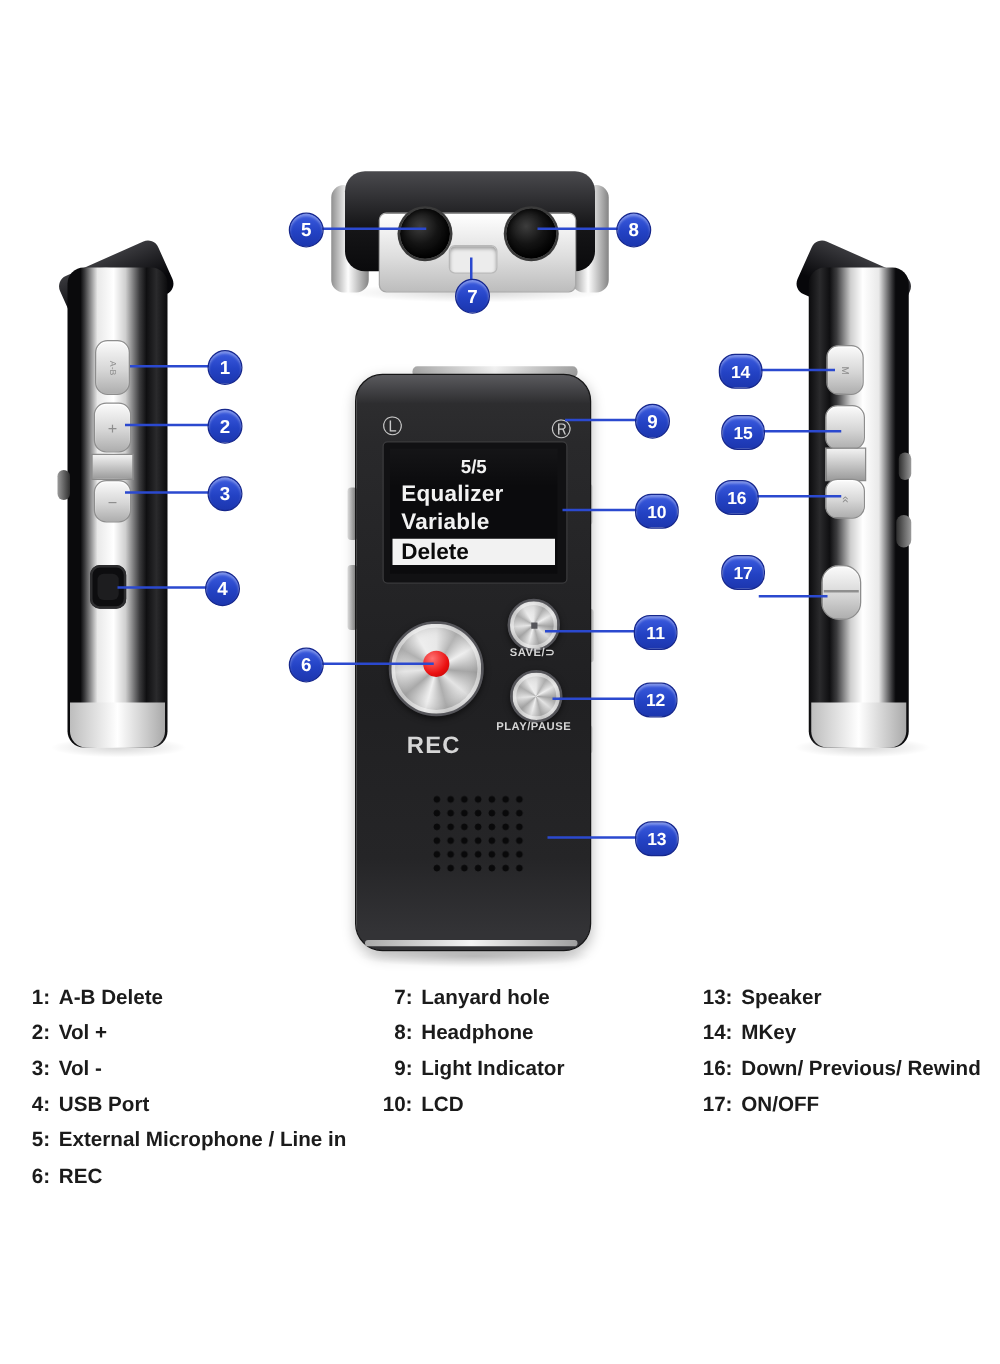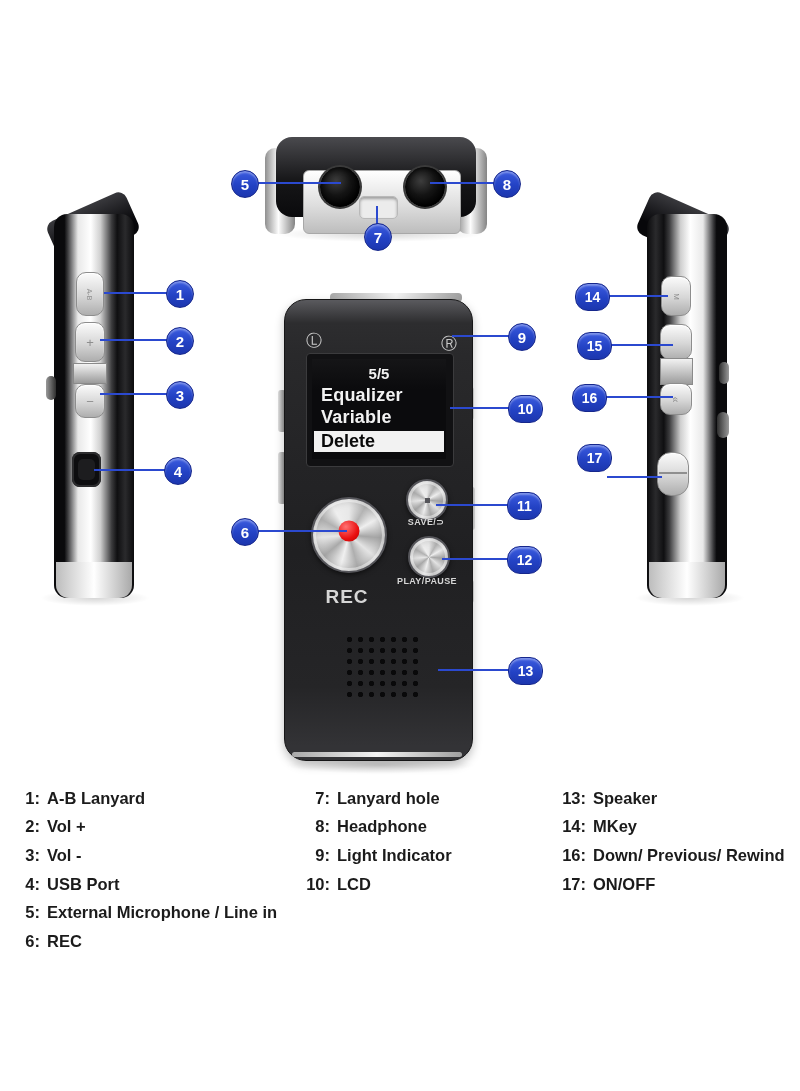--- a/index.html
+++ b/index.html
@@ -210,21 +210,21 @@
   <div class="callout wide" style="left:507px;top:546px;">12</div>
   <div class="callout wide" style="left:508px;top:657px;">13</div>
   <div class="callout wide" style="left:575px;top:283px;">14</div>
   <div class="callout wide" style="left:577px;top:332px;">15</div>
   <div class="callout wide" style="left:572px;top:384px;">16</div>
   <div class="callout wide" style="left:577px;top:444px;">17</div>
 
   <div class="legend-col col1" style="left:24px;">
     <div class="legend-row">
         <span class="lnum">1:</span>
-        <span>A-B Lanyard</span>
+        <span>A-B Delete</span>
       </div>
     <div class="legend-row">
         <span class="lnum">2:</span>
         <span>Vol +</span>
       </div>
     <div class="legend-row">
         <span class="lnum">3:</span>
         <span>Vol -</span>
       </div>
     <div class="legend-row">

